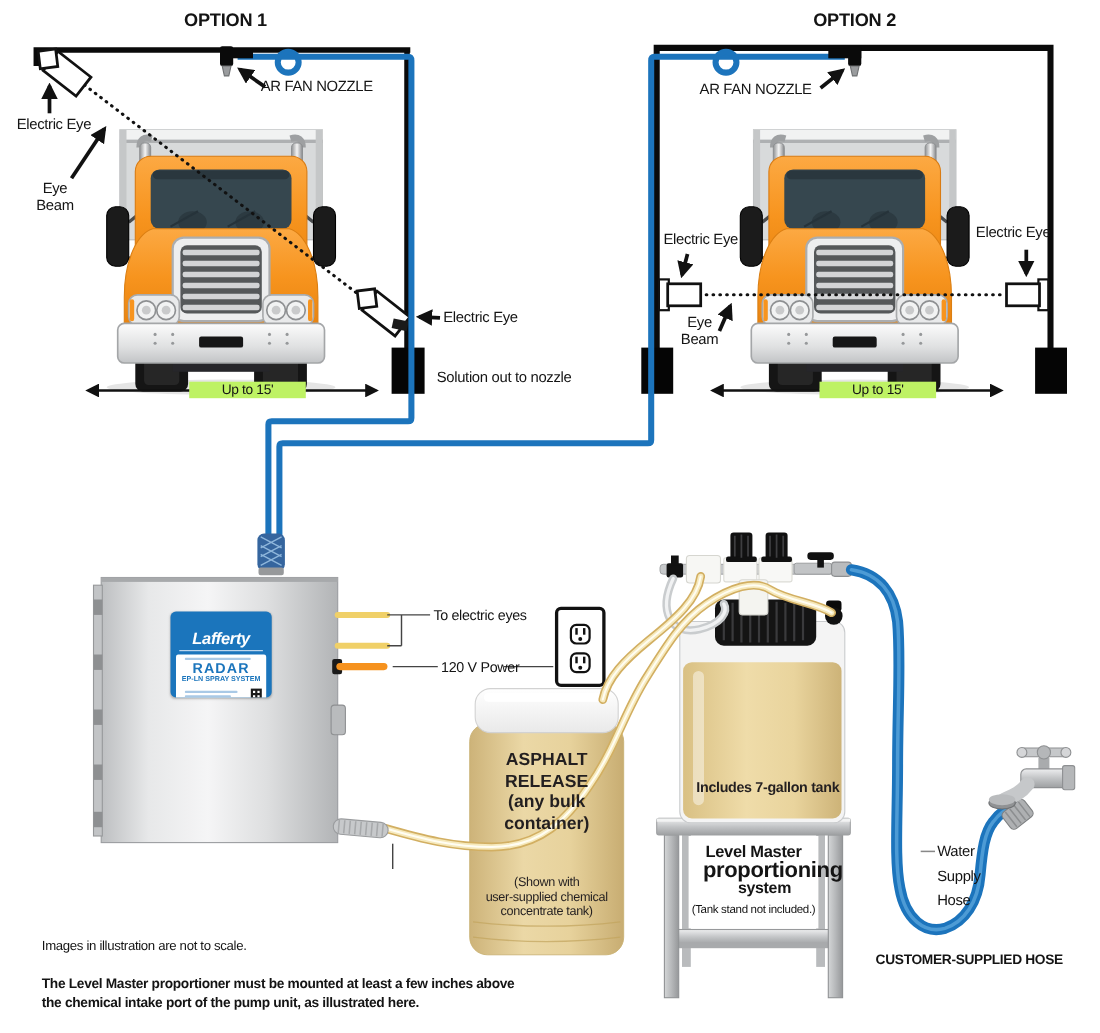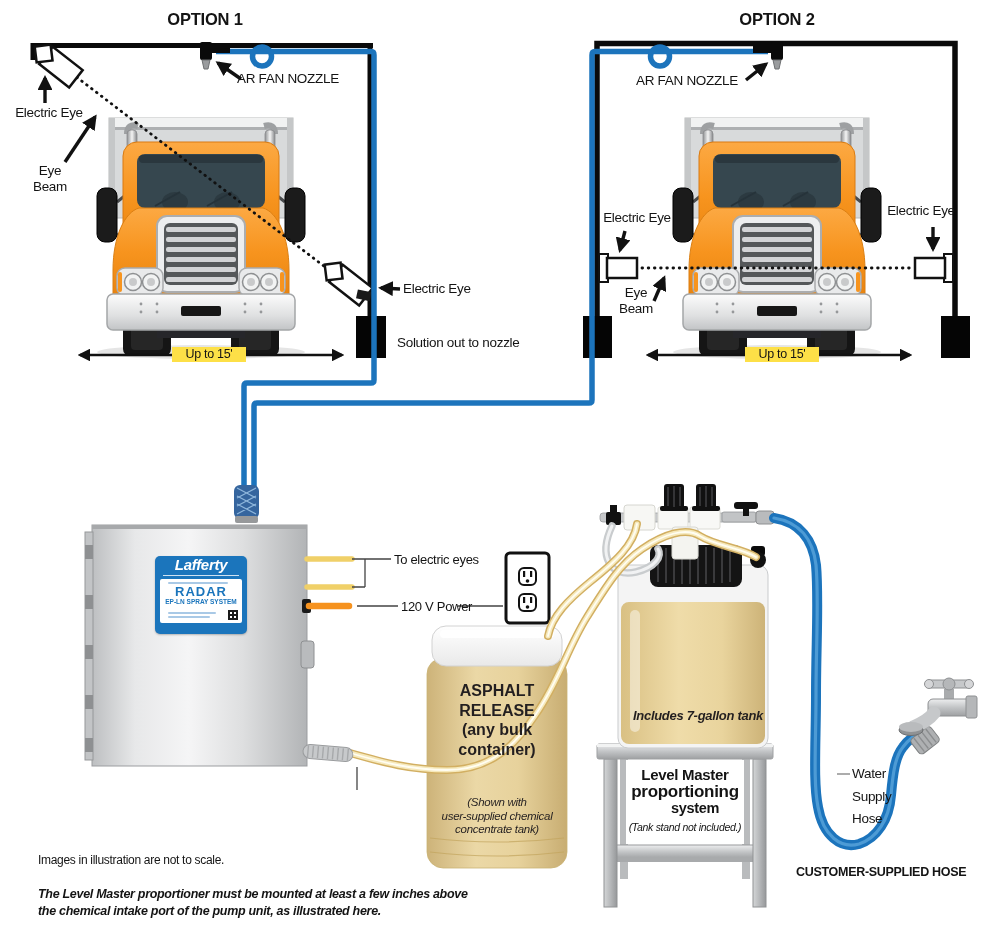--- a/index.html
+++ b/index.html
@@ -2,30 +2,30 @@
 <html><head>
 <meta charset="utf-8">
 <style>
   html,body{margin:0;padding:0;background:#fff;}
   #stage{position:relative;width:1000px;height:939px;background:#fff;overflow:hidden;
          font-family:"Liberation Sans",sans-serif;color:#111;}
   #gfx{position:absolute;left:0;top:0;z-index:1;}
   .lbl{position:absolute;z-index:5;font-size:13.5px;line-height:15px;letter-spacing:-0.3px;color:#141414;}
   .c{text-align:center;}
   .b{font-weight:bold;}
-  .i{font-style:italic;}
+  .i{}
   .title{font-size:16.5px;font-weight:bold;letter-spacing:-0.2px;}
-  .bgw{background:#fde047;padding:0 3px;}
+  .bgw{background:#bef264;padding:0 19px;}
   .ln{display:block;}
   .nowrap{white-space:nowrap;}
   
   .lafferty-label{position:absolute;z-index:6;background:#1B75BC;border-radius:5px;
      box-shadow:0 1px 2px rgba(0,0,0,.25);overflow:hidden;}
   .ll-brand{color:#fff;font-style:italic;font-weight:bold;font-size:15px;text-align:center;
-     padding-top:0;letter-spacing:-0.3px;}
+     padding-top:16px;letter-spacing:-0.3px;}
   .ll-rule{height:1px;background:#CFE2F2;margin:2px 8px 3px 8px;}
   .ll-panel{position:relative;background:#fff;margin:2px 5px;height:44px;border-radius:2px;}
   .ll-radar{color:#1B75BC;font-weight:bold;font-size:13px;letter-spacing:1px;text-align:center;padding-top:7px;line-height:12px;}
   .ll-sys{color:#1B75BC;font-weight:bold;font-size:6.5px;text-align:center;letter-spacing:0;line-height:8px;}
   .bar{position:absolute;height:2px;background:#A9C9E6;border-radius:1px;}
   .ll-qr{position:absolute;right:4px;bottom:3px;width:10px;height:10px;background:#1a1a1a;
      box-shadow:inset 2px 2px 0 #fff0, inset -2px -2px 0 #fff0;}
   .ll-qr:after{content:"";position:absolute;left:2px;top:2px;width:2px;height:2px;background:#fff;box-shadow:4px 0 #fff,0 4px #fff,4px 4px #fff;}
 </style>
 </head>
@@ -401,21 +401,21 @@
 <div class="lbl c i" style="left:424px;top:796px;width:146px;font-size:11.5px;line-height:13.5px;color:#231F20;">
   <span class="ln">(Shown with</span>
   <span class="ln">user-supplied chemical</span>
   <span class="ln">concentrate tank)</span>
 </div>
 
 <div class="lbl c b i" style="left:622px;top:708px;width:152px;font-size:13px;color:#231F20;">Includes 7-gallon tank</div>
 
 <div class="lbl c" style="left:627px;top:766px;width:116px;">
   <span class="ln b" style="font-size:15px;line-height:17px;">Level Master</span>
-  <span class="ln b" style="font-size:17px;line-height:17px;">proportioning</span>
+  <span class="ln b" style="font-size:20px;line-height:17px;margin-left:12px;">proportioning</span>
   <span class="ln b" style="font-size:14.5px;line-height:17px;margin-left:20px;">system</span>
   <span class="ln i" style="font-size:10.5px;line-height:13px;margin-top:4px;">(Tank stand not included.)</span>
 </div>
 
 <div class="lbl" style="left:852px;top:743px;width:70px;line-height:22.5px;margin-top:20px;">
   <span class="ln">Water</span>
   <span class="ln">Supply</span>
   <span class="ln">Hose</span>
 </div>
 <div class="lbl b" style="left:796px;top:865px;width:180px;font-size:12.5px;">CUSTOMER-SUPPLIED HOSE</div>

